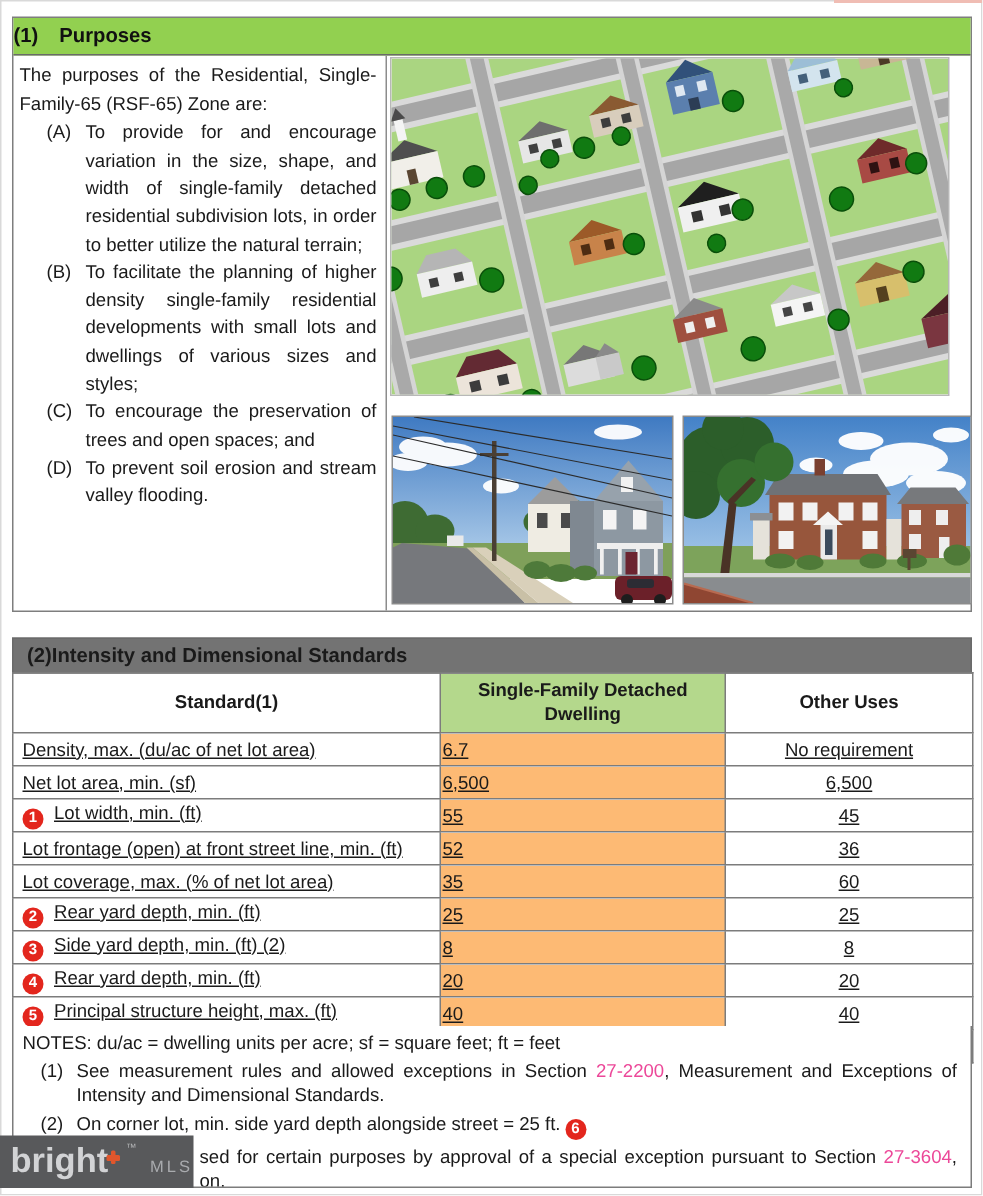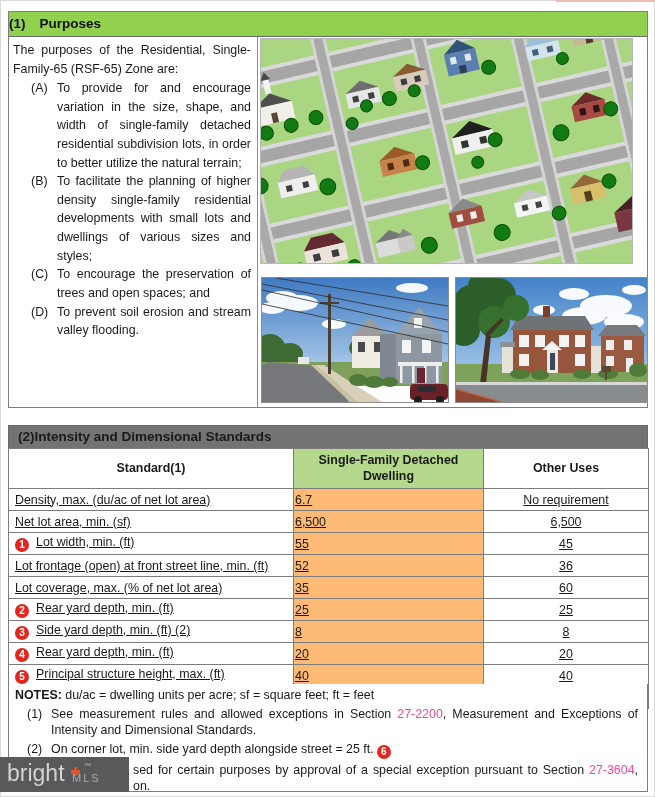--- a/index.html
+++ b/index.html
@@ -38,36 +38,36 @@
   th.h-sfd{background:#b4d88c;}
   td.c-std{text-align:left;padding-left:6px;}
   td.c-sfd{background:#fdba74;text-align:left;}
   td.c-other{text-align:center;}
   .badge{display:inline-block;width:14px;height:14px;border-radius:50%;background:#e3261d;color:#fff;
          font-size:10px;font-weight:bold;text-align:center;line-height:14px;margin-right:7px;vertical-align:-2px;}
 
   
   .notes{position:absolute;top:684px;left:8px;width:623px;height:104px;border:1px solid #7c7c7c;border-top:none;
          padding:3px 9px 0 6px;font-size:12.4px;line-height:16px;overflow:hidden;background:#fff;}
-  .notes b{font-weight:bold;text-align:right;}
+  .notes b{font-weight:normal;text-align:right;}
   .note-row{display:flex;margin-top:3px;}
   .note-num{flex:0 0 24px;margin-left:12px;}
   .note-body{flex:1;text-align:justify;}
   .doclink{color:#ec4899;cursor:pointer;}
   .note3{margin-top:3px;padding-left:118px;}
   .note3 .l1{text-align:justify;text-align-last:justify;}
 
   
   .watermark{position:absolute;left:0;top:757px;width:129px;height:35px;background:#58595b;z-index:9;
              color:#d2d3d5;overflow:hidden;}
-  .wm-brand{position:absolute;left:7px;top:3px;font-size:23px;font-weight:400;letter-spacing:0px;}
+  .wm-brand{position:absolute;left:7px;top:3px;font-size:23px;font-weight:700;letter-spacing:0px;}
   .wm-cross{position:absolute;left:71px;top:13px;width:9px;height:3.5px;background:#e0562c;border-radius:1px;}
   .wm-cross2{position:absolute;left:73.5px;top:10px;width:3.5px;height:9px;background:#e0562c;border-radius:1px;}
   .wm-tm{position:absolute;left:84px;top:5px;font-size:7px;color:#b5b6b8;}
-  .wm-mls{position:absolute;left:72px;top:15px;font-size:11px;letter-spacing:2px;color:#a9abae;}
+  .wm-mls{position:absolute;left:100px;top:15px;font-size:11px;letter-spacing:2px;color:#a9abae;}
 </style>
 </head>
 <body>
 
 <div class="page">
   <div class="top-pink"></div>
 
   <div class="sec" id="box1">
     <div class="sec-header">
       <span class="num">(1)</span><span>Purposes</span>

